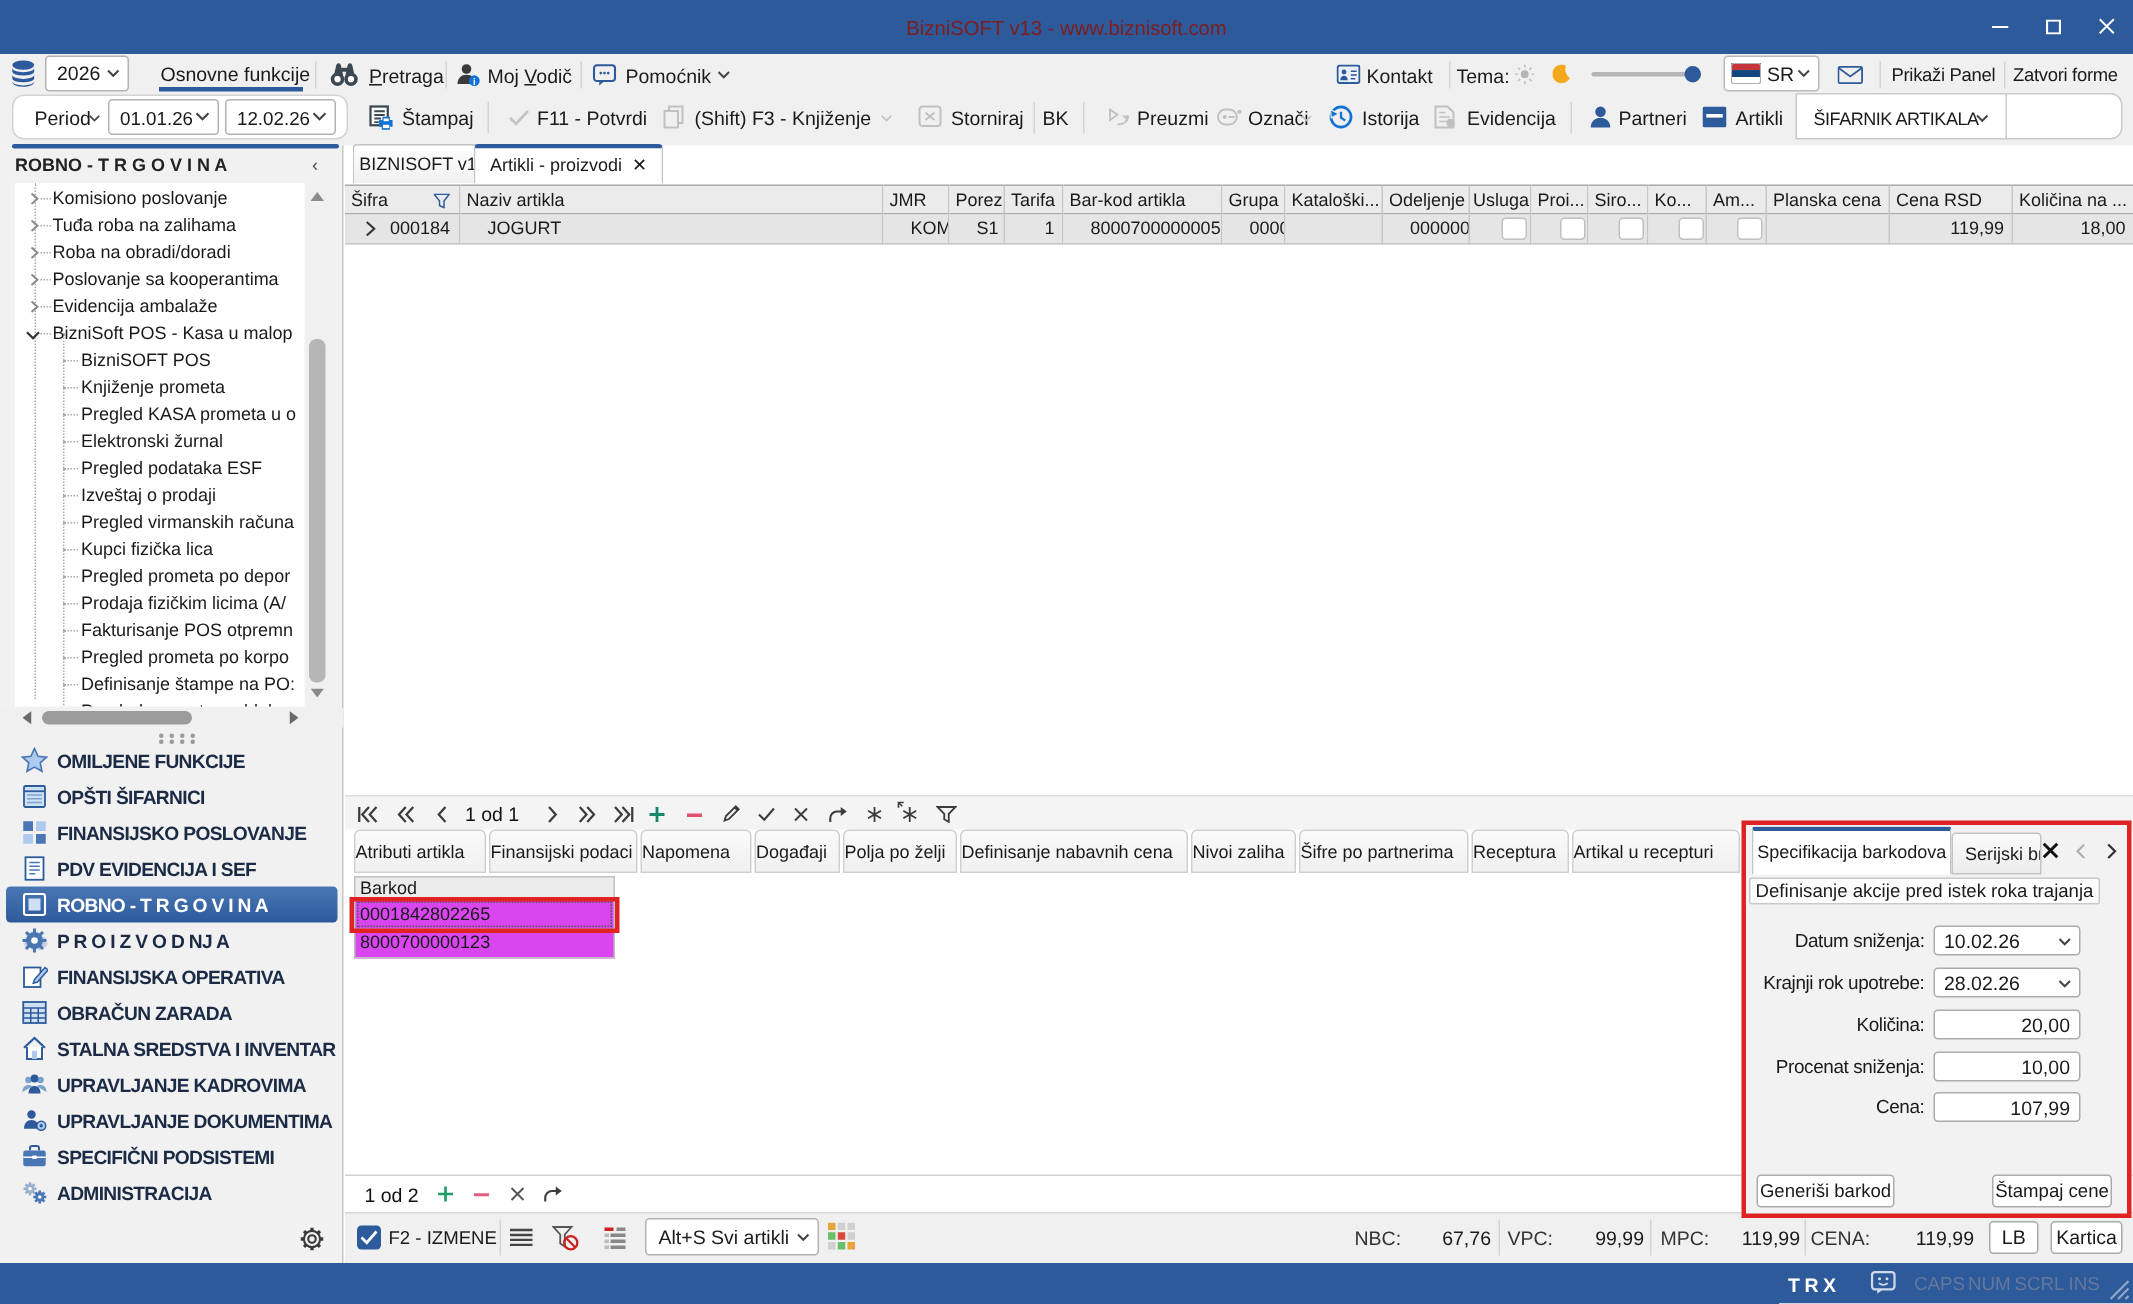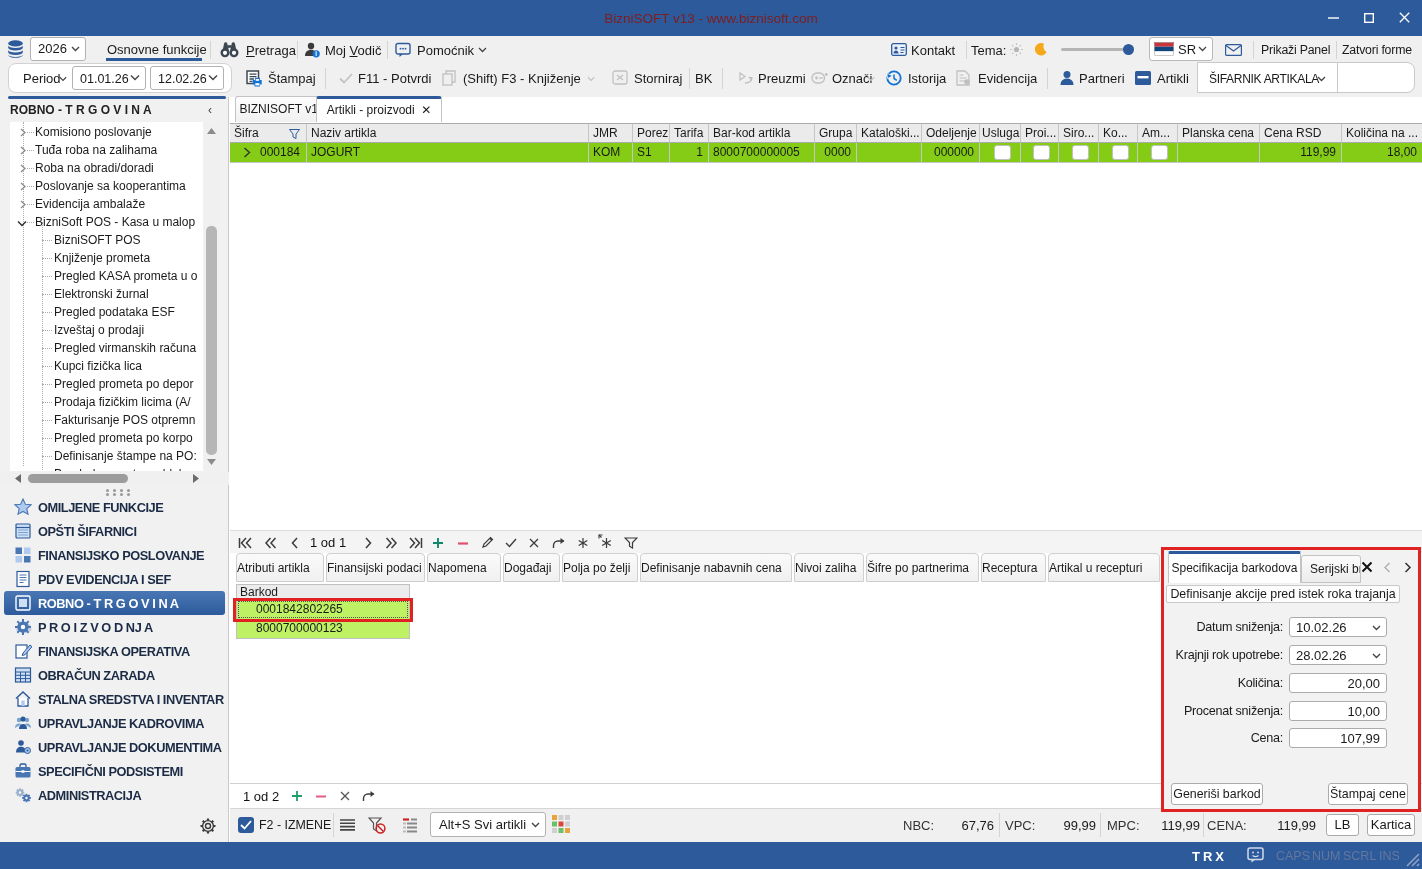--- a/index.html
+++ b/index.html
@@ -28,28 +28,28 @@
 #hthumb{left:28px;top:2px;width:100px;height:9px;background:#9c9c9c;border-radius:5px;position:absolute}
 .sbitem{position:absolute;left:4px;width:221px;height:24px;font-weight:bold;font-size:12.8px;letter-spacing:-0.45px;color:#1b2b45;display:flex;align-items:center}
 .sbitem .ic{width:18px;height:18px;margin-left:10px;margin-right:6px;flex:none}
 .sbsel{background:linear-gradient(#4a77b4,#2d5a9b);border-radius:3px;color:#fff}
 
 #content{left:230px;top:97px;width:1192px;height:745px;background:#fff}
 .dtab{position:absolute;top:0px;height:26px;background:linear-gradient(#fdfdfd,#f1f1f1);border:1px solid #c3c3c3;border-bottom:none;border-radius:3px 3px 0 0;font-size:12px;text-align:center}
 .dtab.active{background:#fff;border-top:3px solid #2d5a9b;height:26px}
 
 .gh{position:absolute;top:123px;height:20px;background:#ebebeb;border-top:1px solid #ababab;border-bottom:1px solid #ababab;border-right:1px solid #c6c6c6;line-height:19px;padding-left:4px;white-space:nowrap;overflow:hidden}
-.gr{position:absolute;top:143px;height:20px;background:#84cc16;border-bottom:1px solid #c6c6c6;border-right:1px solid #c6c6c6;line-height:19px;padding-left:4px;white-space:nowrap;overflow:hidden}
+.gr{position:absolute;top:143px;height:20px;background:#e5e5e5;border-bottom:1px solid #c6c6c6;border-right:1px solid #c6c6c6;line-height:19px;padding-left:18px;white-space:nowrap;overflow:hidden}
 .num{text-align:right;padding-right:5px}
 .cbcell{display:flex;align-items:center;justify-content:center}
 .cb{width:17px;height:15px;background:#fff;border:1px solid #c0c0c0;border-radius:3px}
 .bt{position:absolute;top:553px;height:29px;background:linear-gradient(#fafafa,#f0f0f0);border:1px solid #cfcfcf;border-radius:4px 4px 0 0;font-size:12px;text-align:left;line-height:28px;white-space:nowrap}
 
 .bgh{position:absolute;background:#ececec;border:1px solid #c0c0c0;line-height:15px;padding-left:3px}
-.bgr{position:absolute;background:#bef264;border:1px solid #c0c0c0;border-top:none;line-height:17px;padding-left:19px}
+.bgr{position:absolute;background:#d946ef;border:1px solid #c0c0c0;border-top:none;line-height:17px;padding-left:3px}
 .rlabel{position:absolute;font-size:12.6px;letter-spacing:-0.25px;text-align:right;white-space:nowrap}
 .redit{position:absolute;background:#fff;border:1px solid #ababab;border-radius:3px;height:20px;font-size:13px}
 .rbtn{position:absolute;background:#fff;border:1px solid #ababab;border-radius:3px;height:22px;font-size:12.4px;text-align:center}
 
 #statusrow{left:230px;top:808px;width:1192px;height:34px;background:#f0f0f0;border-top:1px solid #d5d5d5}
 #bottombar{left:0;top:842px;width:1422px;height:27px;background:#2d5a9b;color:#fff}
 .sbtn{position:absolute;background:#fff;border:1px solid #aaa;border-radius:3px;height:22px;font-size:13px;text-align:center}
 .keyind{color:#64779c;font-size:12.5px}
 svg{display:block}
 </style></head>

